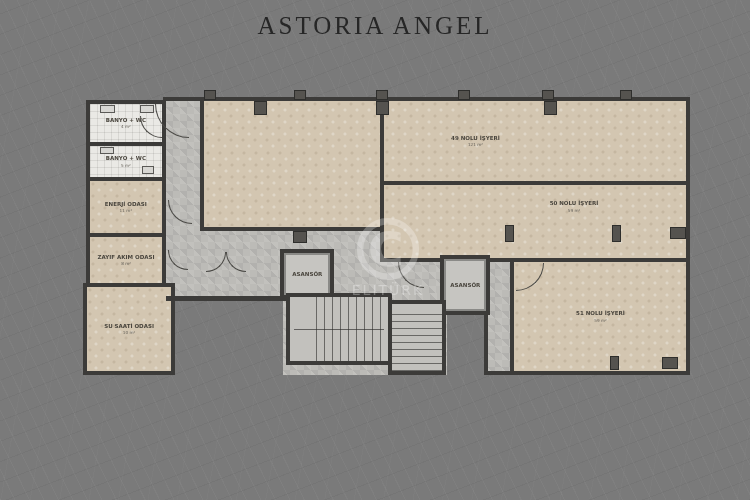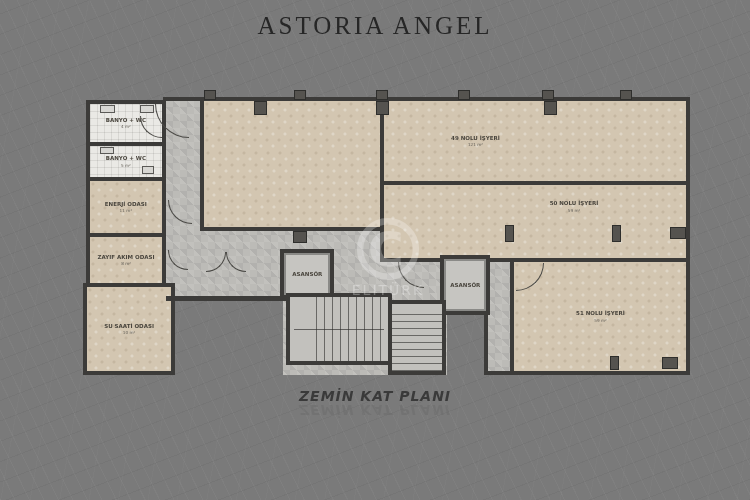--- a/index.html
+++ b/index.html
@@ -175,18 +175,14 @@
   <div class="abs arc arcBL" style="left:398px;top:262px;width:26px;height:26px"></div>
   <div class="abs arc arcBL" style="left:140px;top:116px;width:22px;height:22px"></div>
   <div class="abs arc arcBL" style="left:168px;top:200px;width:24px;height:24px"></div>
   <div class="abs arc arcBL" style="left:168px;top:250px;width:20px;height:20px"></div>
 
   <div class="abs wm" style="left:338px;top:200px;width:100px;height:100px">
     <div class="sym">©</div>
     <div class="wt">ELITÜRK</div>
   </div>
 
-  <div class="cap">
-    <div class="c1">ZEMİN KAT PLANI</div>
-    <div class="c2">ZEMİN KAT PLANI</div>
-  </div>
 
 </div>
 
 </body></html>

